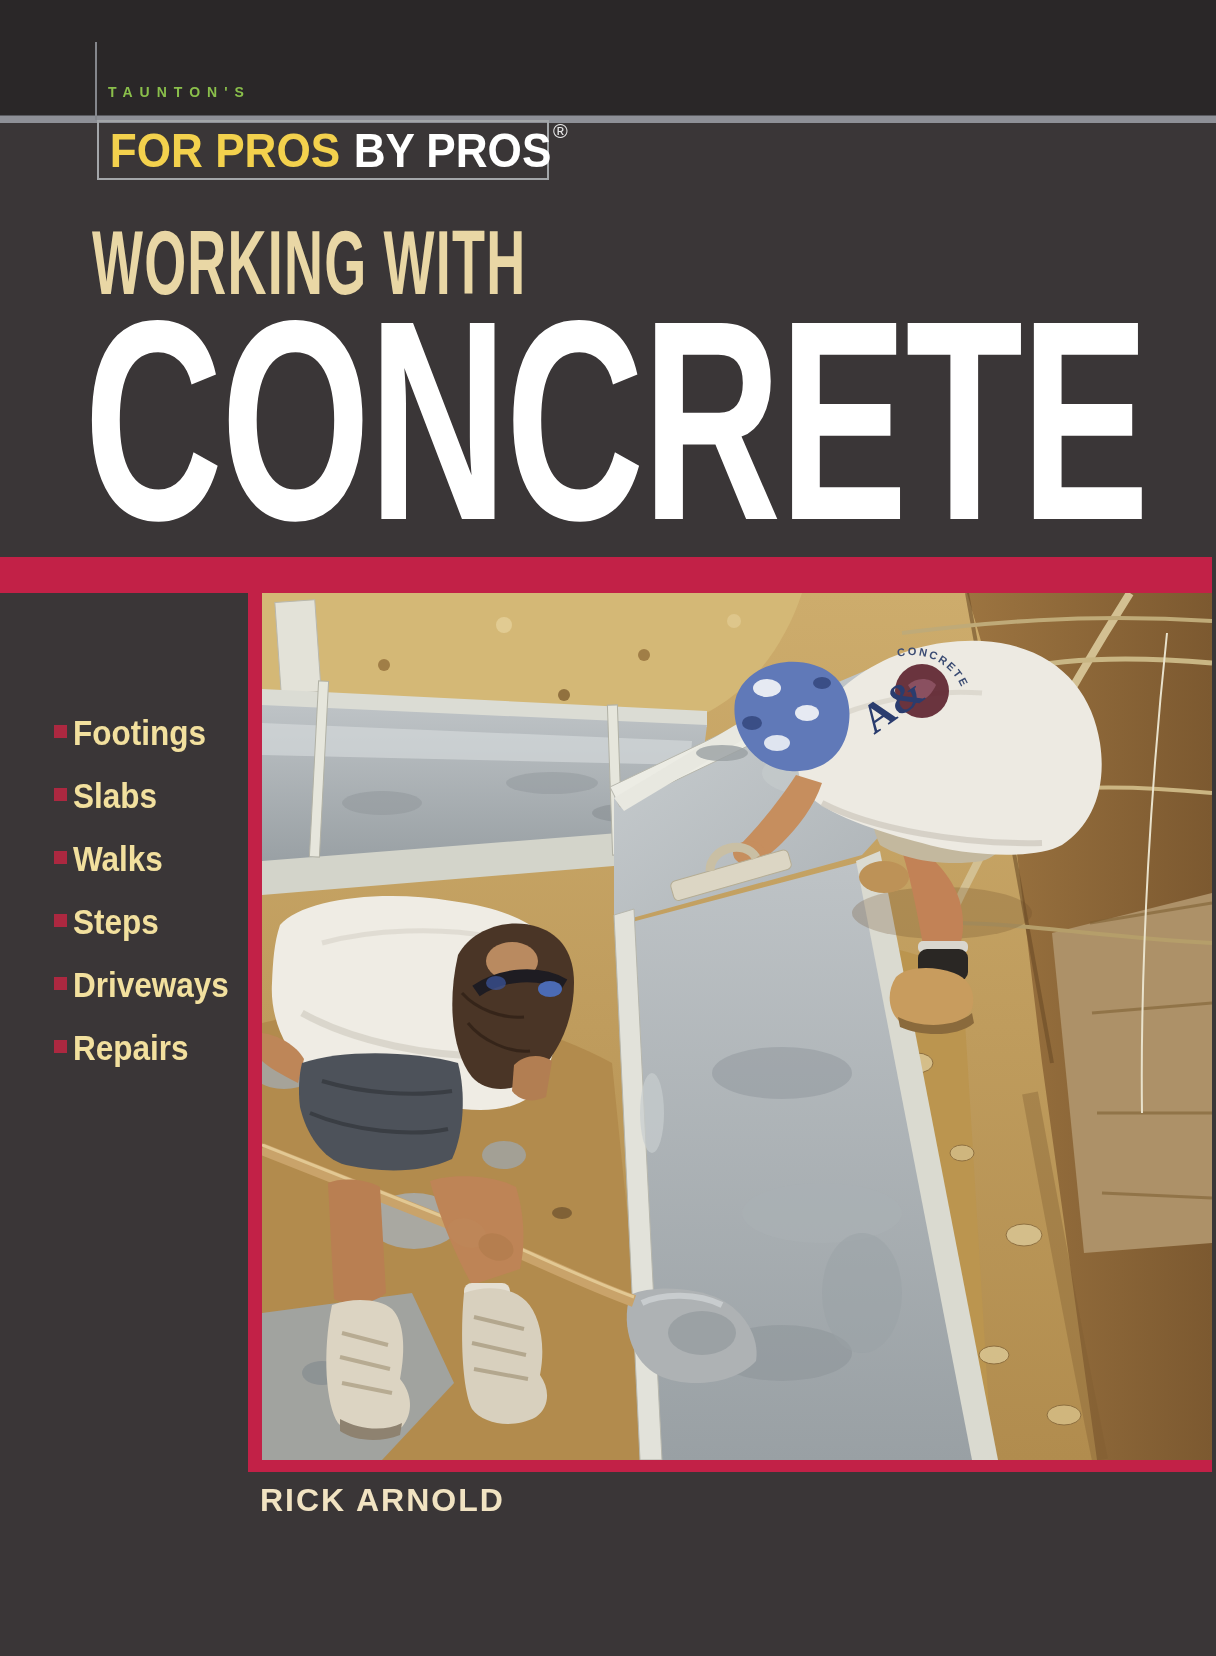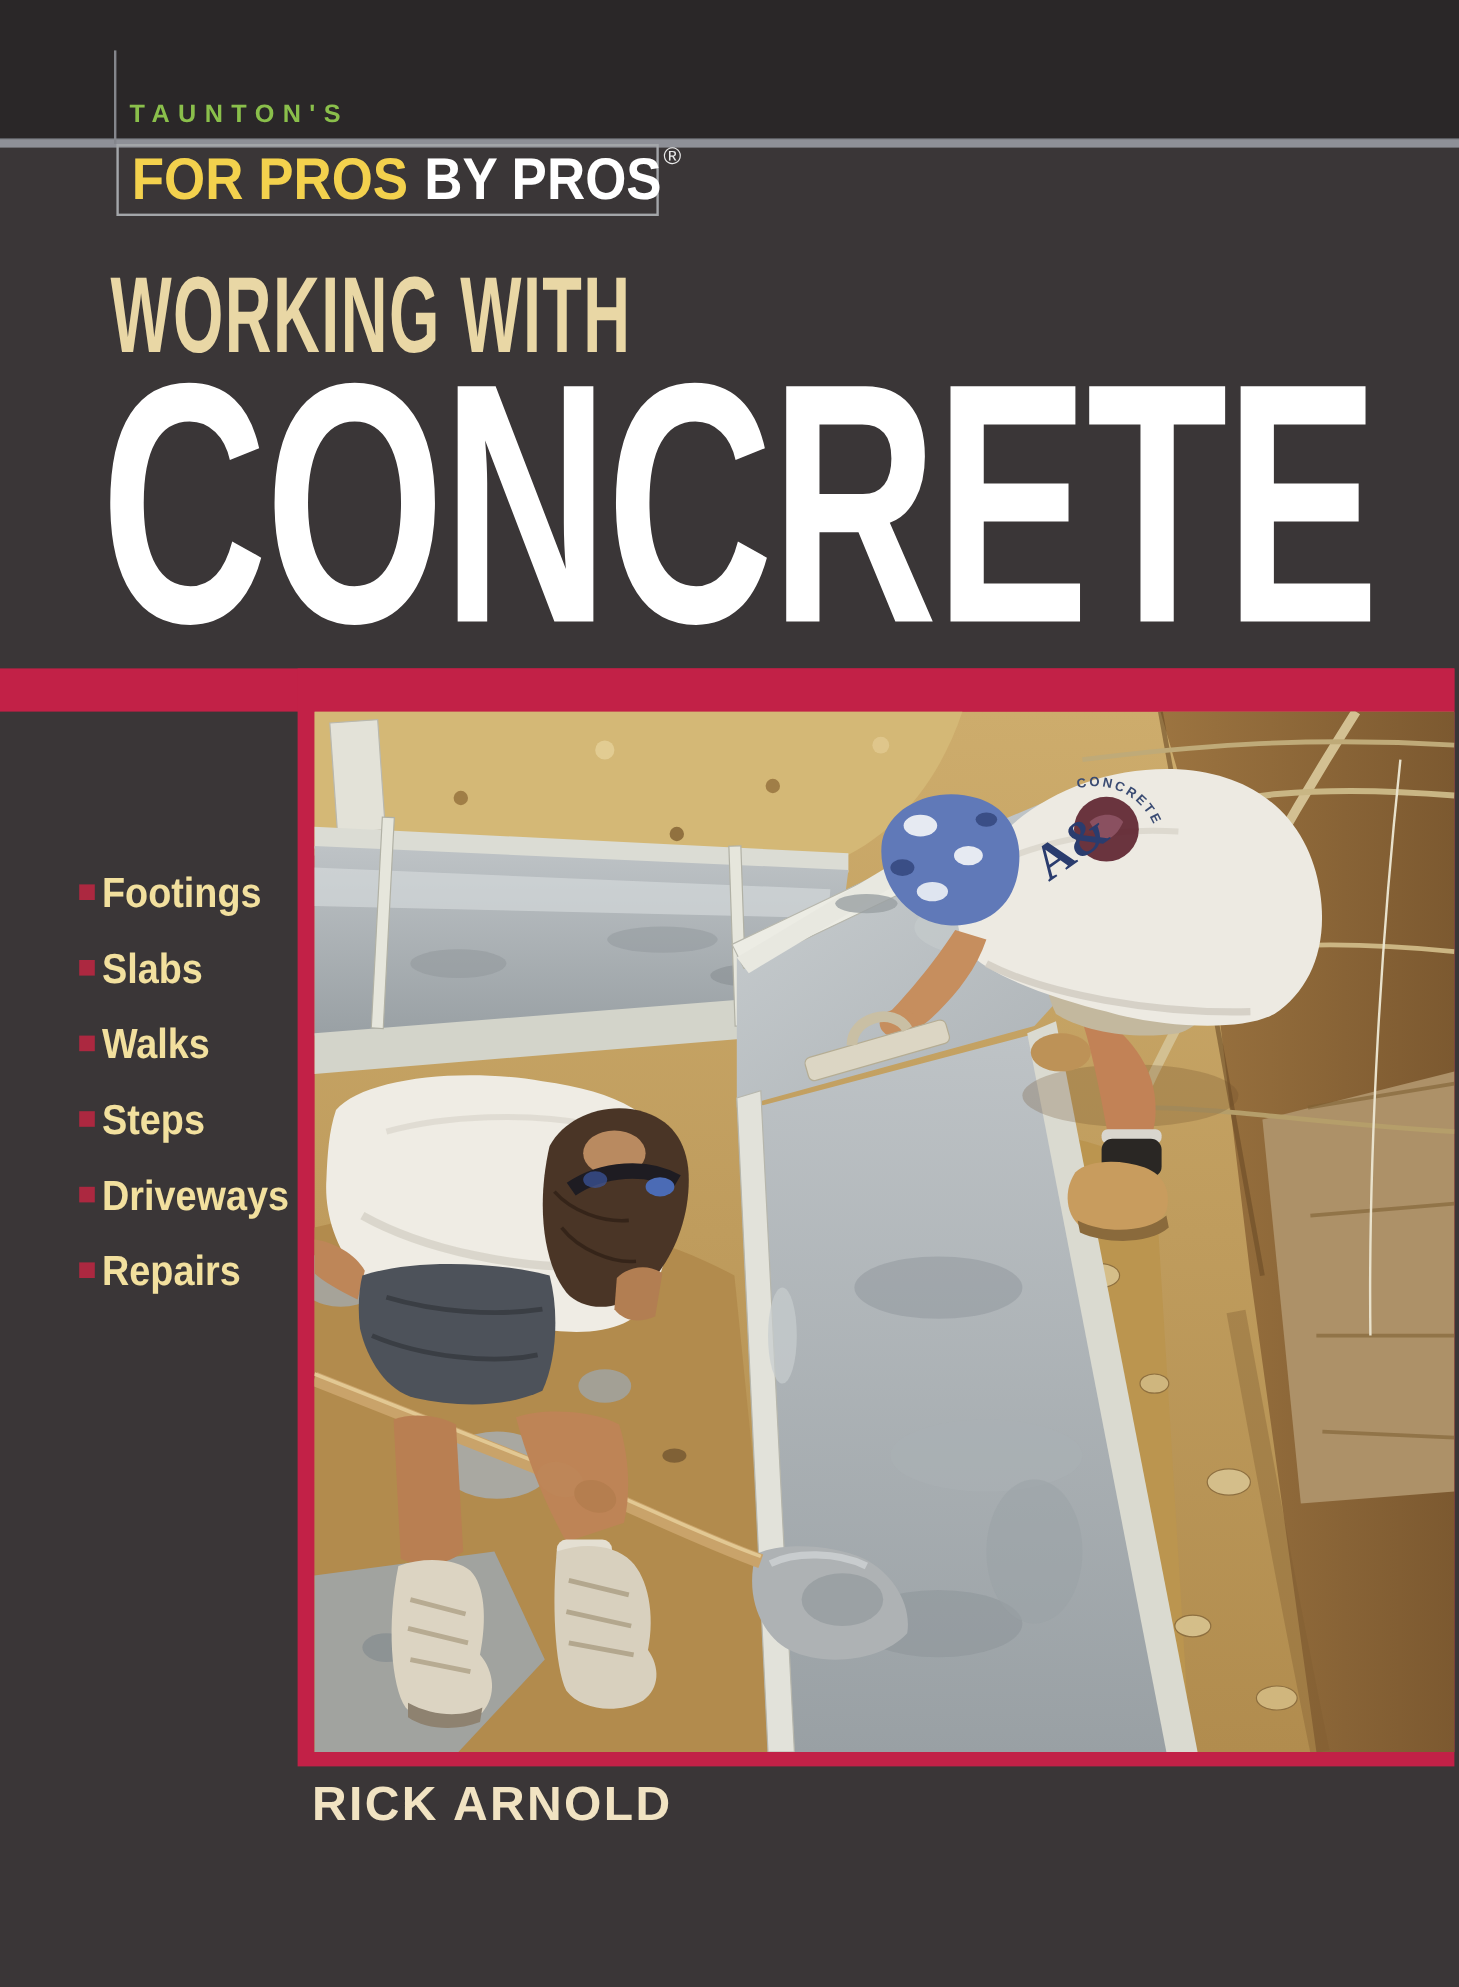--- a/index.html
+++ b/index.html
@@ -2,43 +2,43 @@
 <html><head>
 <meta charset="utf-8">
 <style>
   html,body{margin:0;padding:0;background:#1d1b1c;}
   .cover{position:relative;width:1216px;height:1656px;background:#3a3637;overflow:hidden;
          font-family:"Liberation Sans", sans-serif;}
   .top-strip{position:absolute;left:0;top:0;width:1216px;height:115px;background:#2a2728;}
   .rule{position:absolute;left:0;top:115px;width:1216px;height:7px;background:#8e9097;
         border-top:1px solid #5a5b60;}
   .vline{position:absolute;left:95px;top:42px;width:2px;height:78px;background:#84868c;}
-  .imprint{position:absolute;left:108px;top:84px;font-size:21px;font-weight:bold;
+  .imprint{position:absolute;left:108px;top:84px;font-size:14px;font-weight:bold;
            letter-spacing:7px;color:#8abf4b;}
   .series-box{position:absolute;left:97px;top:120px;width:448px;height:56px;
               border:2px solid #a3a6a9;display:flex;align-items:center;text-align:right;}
   .series-inner{white-space:nowrap;padding-left:12px;font-size:49px;font-weight:bold;
                 transform:scaleX(.9);transform-origin:0 50%;}
   .s1{color:#f3d14d;} .s2{color:#ffffff;margin-left:15px;}
   .reg{position:absolute;left:553px;top:120px;font-size:20px;color:#e9e9e9;}
   .title1{position:absolute;left:92px;top:218px;font-size:90px;font-weight:bold;line-height:1;
           color:#e9d7a5;white-space:nowrap;transform:scaleX(.6);transform-origin:0 0;
           letter-spacing:2px;}
   .title2{position:absolute;left:84px;top:278px;font-size:285px;font-weight:bold;line-height:1;
           color:#ffffff;white-space:nowrap;transform:scaleX(.675);transform-origin:0 0;
           letter-spacing:-3px;}
   .red-band{position:absolute;left:0;top:557px;width:1212px;height:36px;background:#c22147;}
   .photo-frame{position:absolute;left:248px;top:557px;width:964px;height:915px;background:#c22147;}
   .photo{position:absolute;left:262px;top:593px;width:950px;height:867px;display:block;}
-  .topics{position:absolute;left:50px;top:712px;margin:16px;padding:0;list-style:none;}
+  .topics{position:absolute;left:50px;top:712px;margin:4px;padding:0;list-style:none;}
   .topics li{display:flex;align-items:flex-start;height:63px;}
   .sq{width:13px;height:13px;background:#ac2840;margin-right:6px;margin-top:9px;flex:none;}
   .topic-label{font-size:35px;font-weight:bold;color:#f2e09e;line-height:34px;
                transform:scaleX(.9);transform-origin:0 0;white-space:nowrap;}
-  .author{position:absolute;left:260px;top:1482px;font-size:40px;font-weight:bold;
+  .author{position:absolute;left:260px;top:1482px;font-size:32px;font-weight:bold;
           letter-spacing:2px;color:#f1e3c2;}
 </style>
 </head>
 <body>
 
 <div class="cover">
   <div class="top-strip"></div>
   <div class="rule"></div>
   <div class="vline"></div>
 

